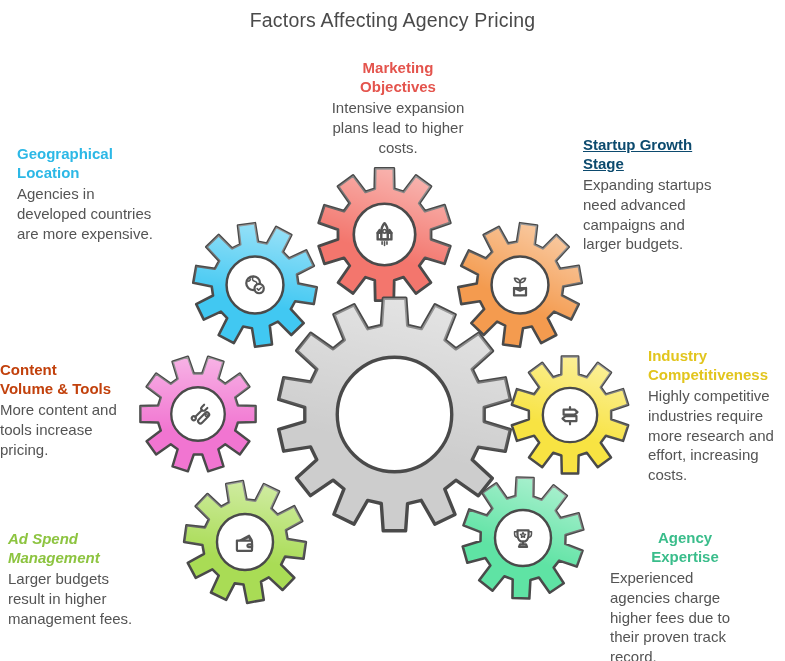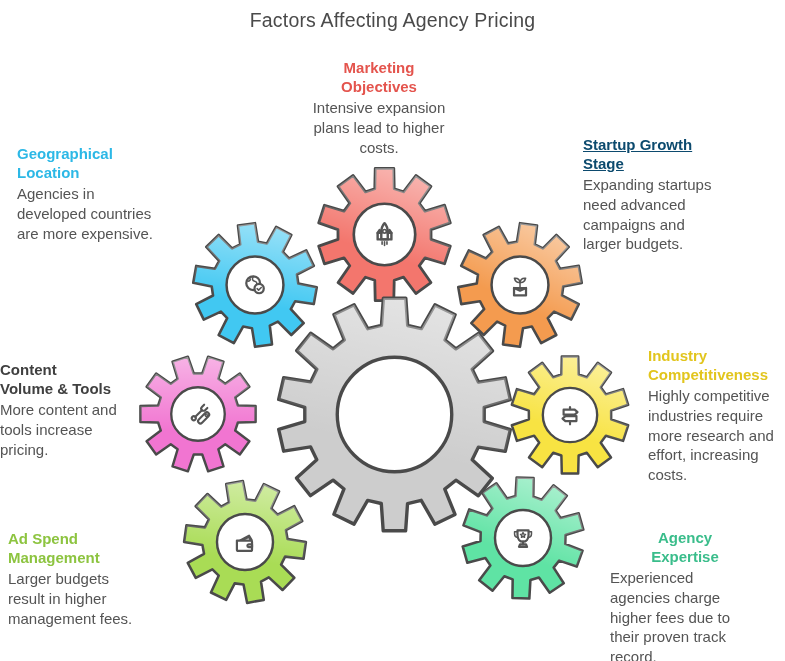--- a/index.html
+++ b/index.html
@@ -172,21 +172,21 @@
   </svg>
 
   <svg class="gear central" style="left:266px;top:286px;width:257px;height:257px" viewBox="-110 -110 220 220">
     <g transform="rotate(12.9)">
       <path class="gear-body" fill="#CDCDCD" d="M99.5,-9.6L99.5,9.6L76.2,11.2L73.5,23.0L93.8,34.6L85.5,51.8L63.8,43.1L56.2,52.6L69.6,71.8L54.6,83.8L38.7,66.5L27.9,71.8L31.5,94.9L12.8,99.2L6.0,76.8L-6.0,76.8L-12.8,99.2L-31.5,94.9L-27.9,71.8L-38.7,66.5L-54.6,83.8L-69.6,71.8L-56.2,52.6L-63.8,43.1L-85.5,51.8L-93.8,34.6L-73.5,23.0L-76.2,11.2L-99.5,9.6L-99.5,-9.6L-76.2,-11.2L-73.5,-23.0L-93.8,-34.6L-85.5,-51.8L-63.8,-43.1L-56.2,-52.6L-69.6,-71.8L-54.6,-83.8L-38.7,-66.5L-27.9,-71.8L-31.5,-94.9L-12.8,-99.2L-6.0,-76.8L6.0,-76.8L12.8,-99.2L31.5,-94.9L27.9,-71.8L38.7,-66.5L54.6,-83.8L69.6,-71.8L56.2,-52.6L63.8,-43.1L85.5,-51.8L93.8,-34.6L73.5,-23.0L76.2,-11.2Z"></path>
       <path class="gear-shine" fill="url(#gearShine)" d="M99.5,-9.6L99.5,9.6L76.2,11.2L73.5,23.0L93.8,34.6L85.5,51.8L63.8,43.1L56.2,52.6L69.6,71.8L54.6,83.8L38.7,66.5L27.9,71.8L31.5,94.9L12.8,99.2L6.0,76.8L-6.0,76.8L-12.8,99.2L-31.5,94.9L-27.9,71.8L-38.7,66.5L-54.6,83.8L-69.6,71.8L-56.2,52.6L-63.8,43.1L-85.5,51.8L-93.8,34.6L-73.5,23.0L-76.2,11.2L-99.5,9.6L-99.5,-9.6L-76.2,-11.2L-73.5,-23.0L-93.8,-34.6L-85.5,-51.8L-63.8,-43.1L-56.2,-52.6L-69.6,-71.8L-54.6,-83.8L-38.7,-66.5L-27.9,-71.8L-31.5,-94.9L-12.8,-99.2L-6.0,-76.8L6.0,-76.8L12.8,-99.2L31.5,-94.9L27.9,-71.8L38.7,-66.5L54.6,-83.8L69.6,-71.8L56.2,-52.6L63.8,-43.1L85.5,-51.8L93.8,-34.6L73.5,-23.0L76.2,-11.2Z"></path>
     </g>
     <circle class="central-hole" r="49"></circle>
   </svg>
 
-  <div class="factor align-c" style="left:299px;top:58px;width:160px">
+  <div class="factor align-c" style="left:318px;top:58px;width:160px">
     <h3 style="color: rgb(228, 84, 77);">Marketing
 Objectives</h3>
     <p>Intensive expansion
 plans lead to higher
 costs.</p>
   </div>
 
   <div class="factor" style="left:583px;top:135px;width:140px">
     <h3 style="color: #0c4a6e; text-decoration: underline;">Startup Growth
 Stage</h3>
@@ -208,29 +208,29 @@
     <h3 style="color: rgb(226, 197, 29);">Industry
 Competitiveness</h3>
     <p>Highly competitive
 industries require
 more research and
 effort, increasing
 costs.</p>
   </div>
 
   <div class="factor align-r" style="left:0px;top:360px;width:118px">
-    <h3 style="color: #404040;">Content
+    <h3 style="color: #c2410c;">Content
 Volume &amp; Tools</h3>
     <p>More content and
 tools increase
 pricing.</p>
   </div>
 
   <div class="factor align-r" style="left:8px;top:529px;width:150px">
-    <h3 style="color: rgb(141, 196, 64);">Ad Spend
+    <h3 style="color: rgb(141, 196, 64); font-style: italic;">Ad Spend
 Management</h3>
     <p>Larger budgets
 result in higher
 management fees.</p>
   </div>
 
   <div class="factor" style="left:610px;top:528px;width:150px">
     <h3 style="color: rgb(58, 189, 139); text-align: center;">Agency
 Expertise</h3>
     <p>Experienced

